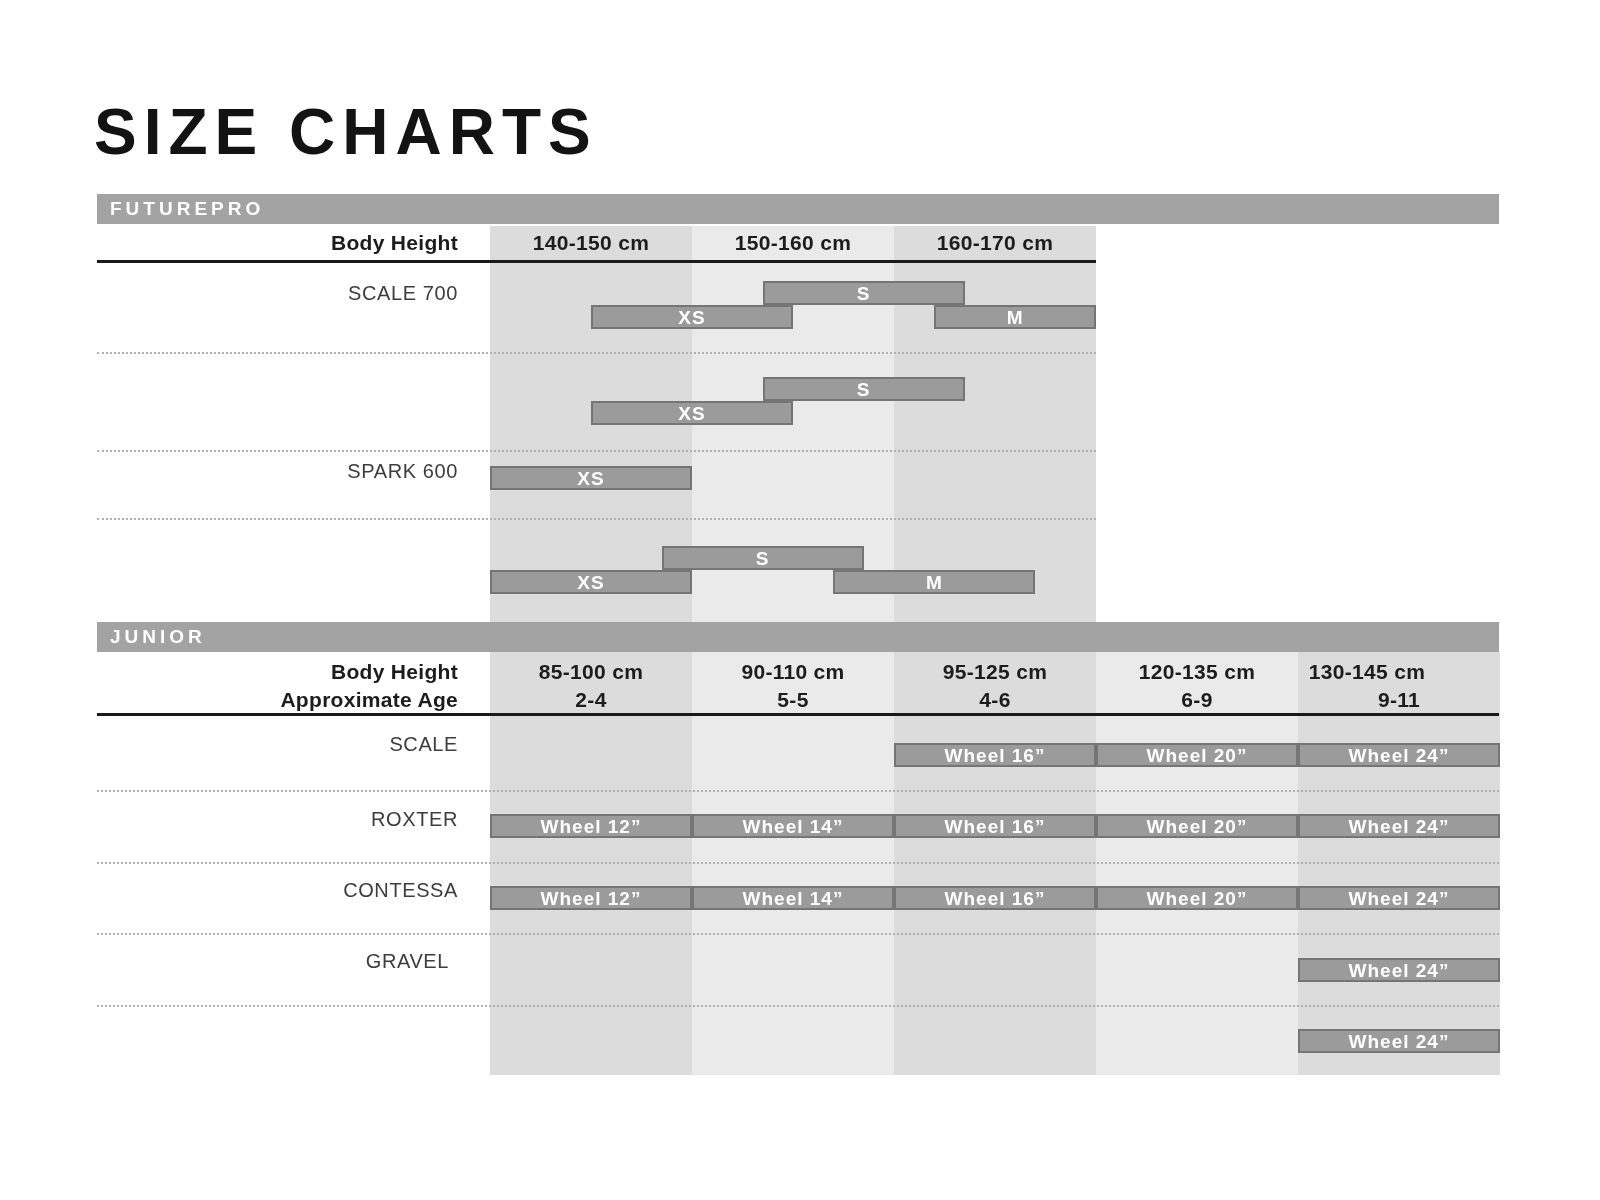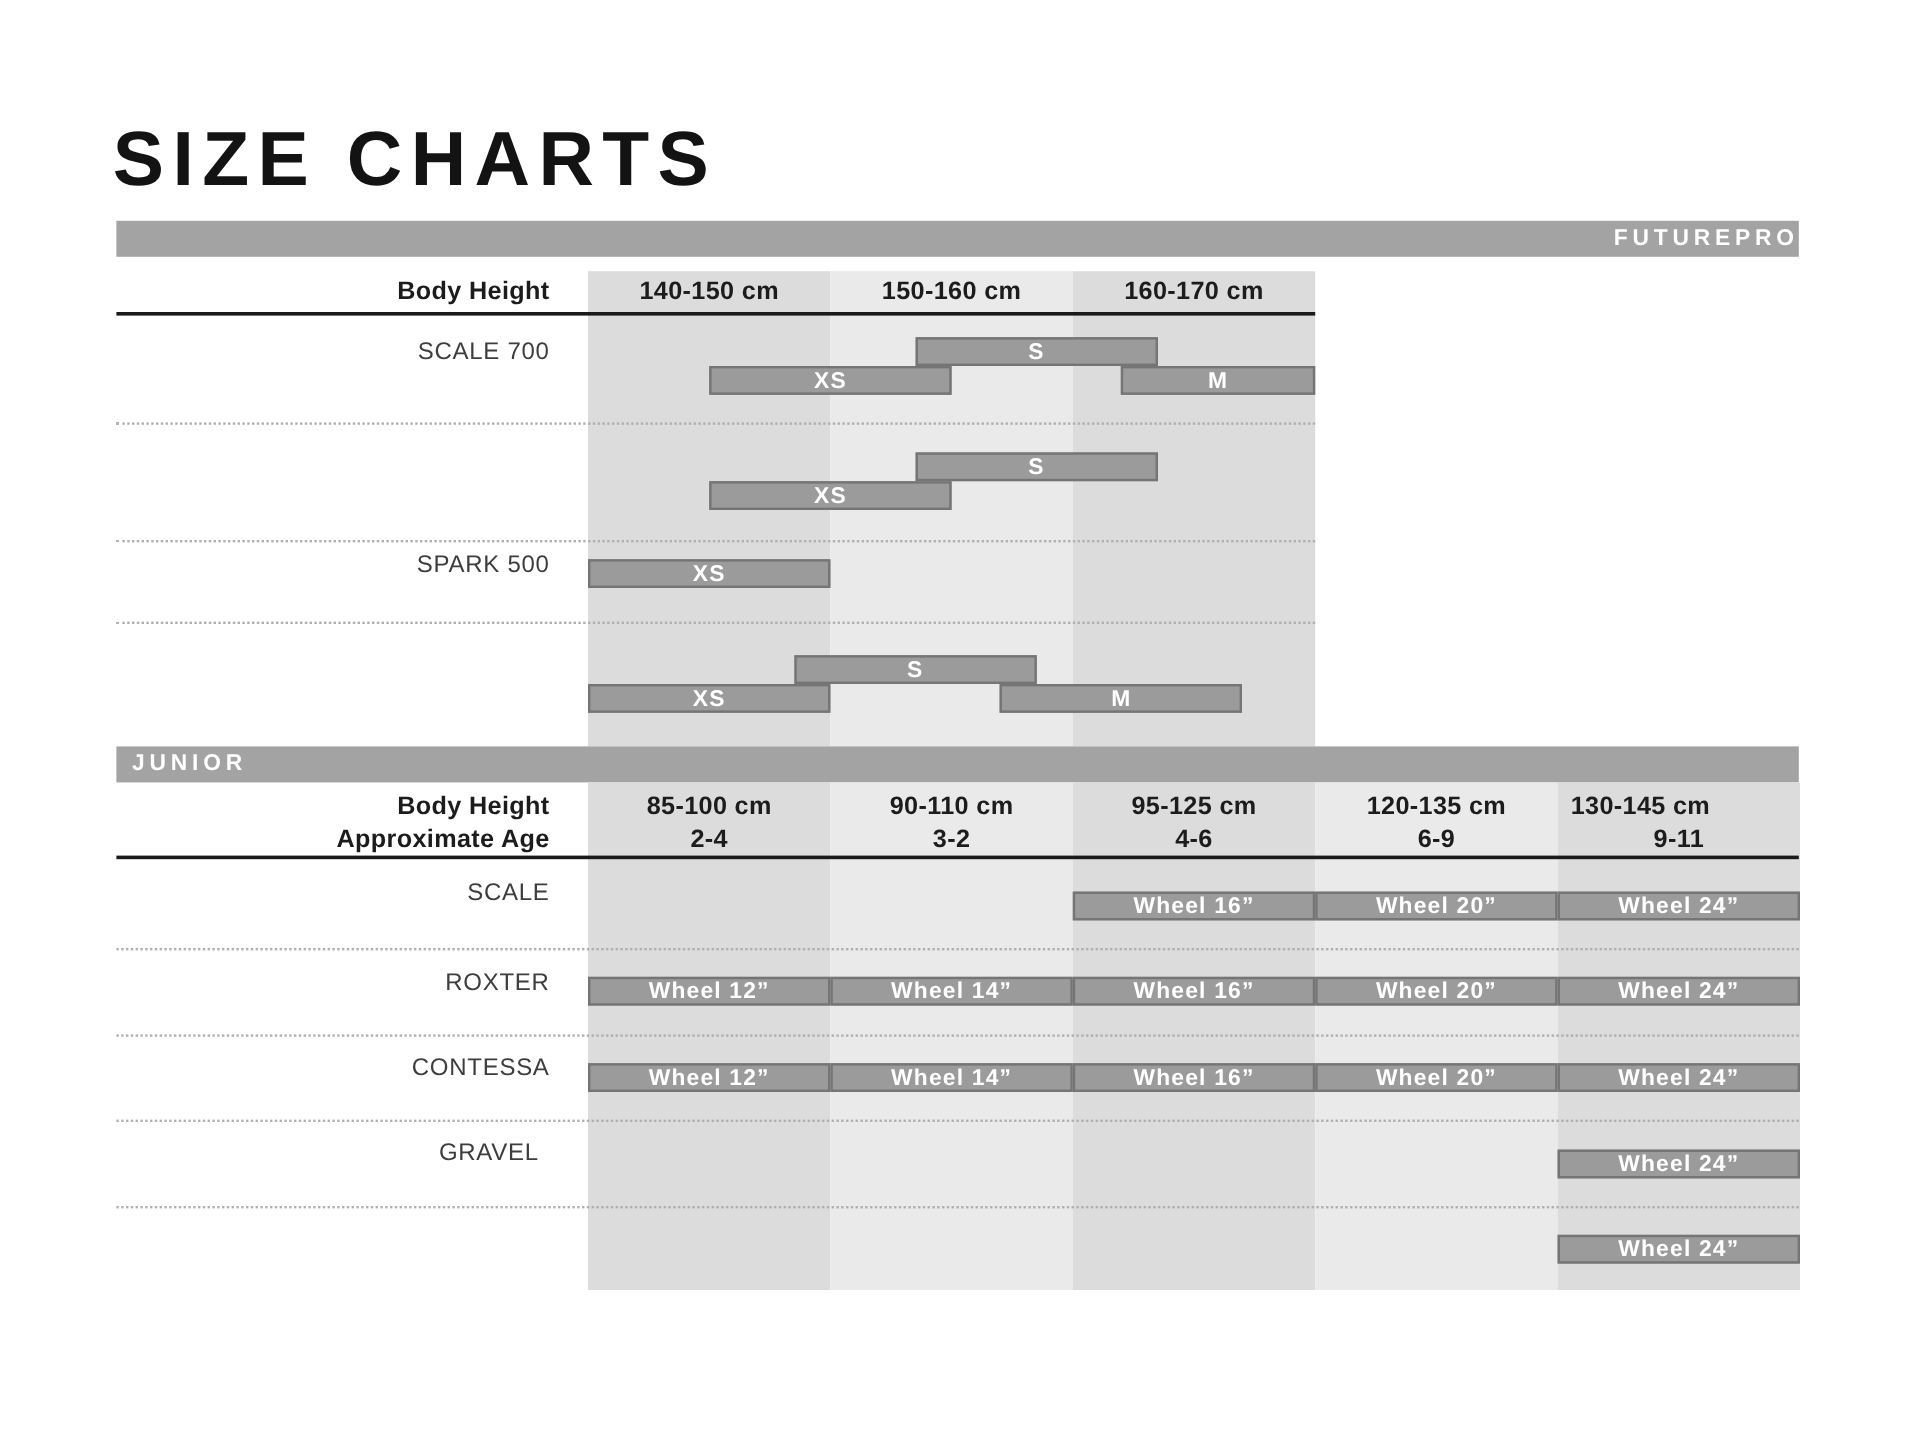--- a/index.html
+++ b/index.html
@@ -44,21 +44,21 @@
     color:#ffffff;font-weight:700;font-size:19px;letter-spacing:1px;white-space:nowrap;line-height:1;
   }
 </style>
 </head>
 <body>
 
 <div class="page">
   <div class="title">SIZE CHARTS</div>
 
   <section>
-    <div class="section-bar" style="top:184px;justify-content:flex-end;">
+    <div class="section-bar" style="top:194px;">
       <span>FUTUREPRO</span>
     </div>
     <div id="fp-canvas" class="abs" style="left:0;top:0;width:100%;height:100%;">
         <div class="colbg dark" style="left: 490px; top: 226px; width: 202px; height: 396px;"></div>
         <div class="colbg light" style="left: 692px; top: 226px; width: 202px; height: 396px;"></div>
         <div class="colbg dark" style="left: 894px; top: 226px; width: 202px; height: 396px;"></div>
         <div class="headlabel" style="left: 97px; top: 231px; width: 361px;">Body Height</div>
         <div class="colhead" style="left: 490px; top: 231px; width: 202px;">140-150 cm</div>
         <div class="colhead" style="left: 692px; top: 231px; width: 202px; text-align: center;">150-160 cm</div>
         <div class="colhead" style="left: 894px; top: 231px; width: 202px;">160-170 cm</div>
@@ -78,21 +78,21 @@
         <div class="bar" style="left: 934.4px; top: 305px; width: 161.6px;">
           <span>M</span>
         </div>
         <div class="bar" style="left: 762.7px; top: 377px; width: 202px;">
           <span>S</span>
         </div>
         <div class="bar" style="left: 591px; top: 401px; width: 202px;">
           <span>XS</span>
         </div>
         <div class="rowlabel" style="left: 97px; top: 460px; width: 361px;">
-          <div>SPARK 500</div>
+          <div>SPARK 600</div>
         </div>
         <div class="bar" style="left: 490px; top: 466px; width: 202px;">
           <span>XS</span>
         </div>
         <div class="bar" style="left: 661.7px; top: 546px; width: 202px;">
           <span>S</span>
         </div>
         <div class="bar" style="left: 490px; top: 570px; width: 202px;">
           <span>XS</span>
         </div>
@@ -110,21 +110,21 @@
         <div class="colbg dark" style="left: 490px; top: 652px; width: 202px; height: 423px;"></div>
         <div class="colbg light" style="left: 692px; top: 652px; width: 202px; height: 423px;"></div>
         <div class="colbg dark" style="left: 894px; top: 652px; width: 202px; height: 423px;"></div>
         <div class="colbg light" style="left: 1096px; top: 652px; width: 202px; height: 423px;"></div>
         <div class="colbg dark" style="left: 1298px; top: 652px; width: 202px; height: 423px;"></div>
         <div class="headlabel" style="left: 97px; top: 660px; width: 361px;">Body Height</div>
         <div class="headlabel" style="left: 97px; top: 688px; width: 361px;">Approximate Age</div>
         <div class="colhead" style="left: 490px; top: 660px; width: 202px;">85-100 cm</div>
         <div class="colhead" style="left: 490px; top: 688px; width: 202px;">2-4</div>
         <div class="colhead" style="left: 692px; top: 660px; width: 202px;">90-110 cm</div>
-        <div class="colhead" style="left: 692px; top: 688px; width: 202px;">3-2</div>
+        <div class="colhead" style="left: 692px; top: 688px; width: 202px;">5-5</div>
         <div class="colhead" style="left: 894px; top: 660px; width: 202px;">95-125 cm</div>
         <div class="colhead" style="left: 894px; top: 688px; width: 202px;">4-6</div>
         <div class="colhead" style="left: 1096px; top: 660px; width: 202px;">120-135 cm</div>
         <div class="colhead" style="left: 1096px; top: 688px; width: 202px;">6-9</div>
         <div class="colhead" style="left: 1266px; top: 660px; width: 202px;">130-145 cm</div>
         <div class="colhead" style="left: 1298px; top: 688px; width: 202px;">9-11</div>
         <div class="rule" style="left: 97px; top: 713px; width: 1402px;"></div>
         <div class="dotline" style="left: 97px; top: 790px; width: 1402px;"></div>
         <div class="dotline" style="left: 97px; top: 862px; width: 1402px;"></div>
         <div class="dotline" style="left: 97px; top: 933px; width: 1402px;"></div>

